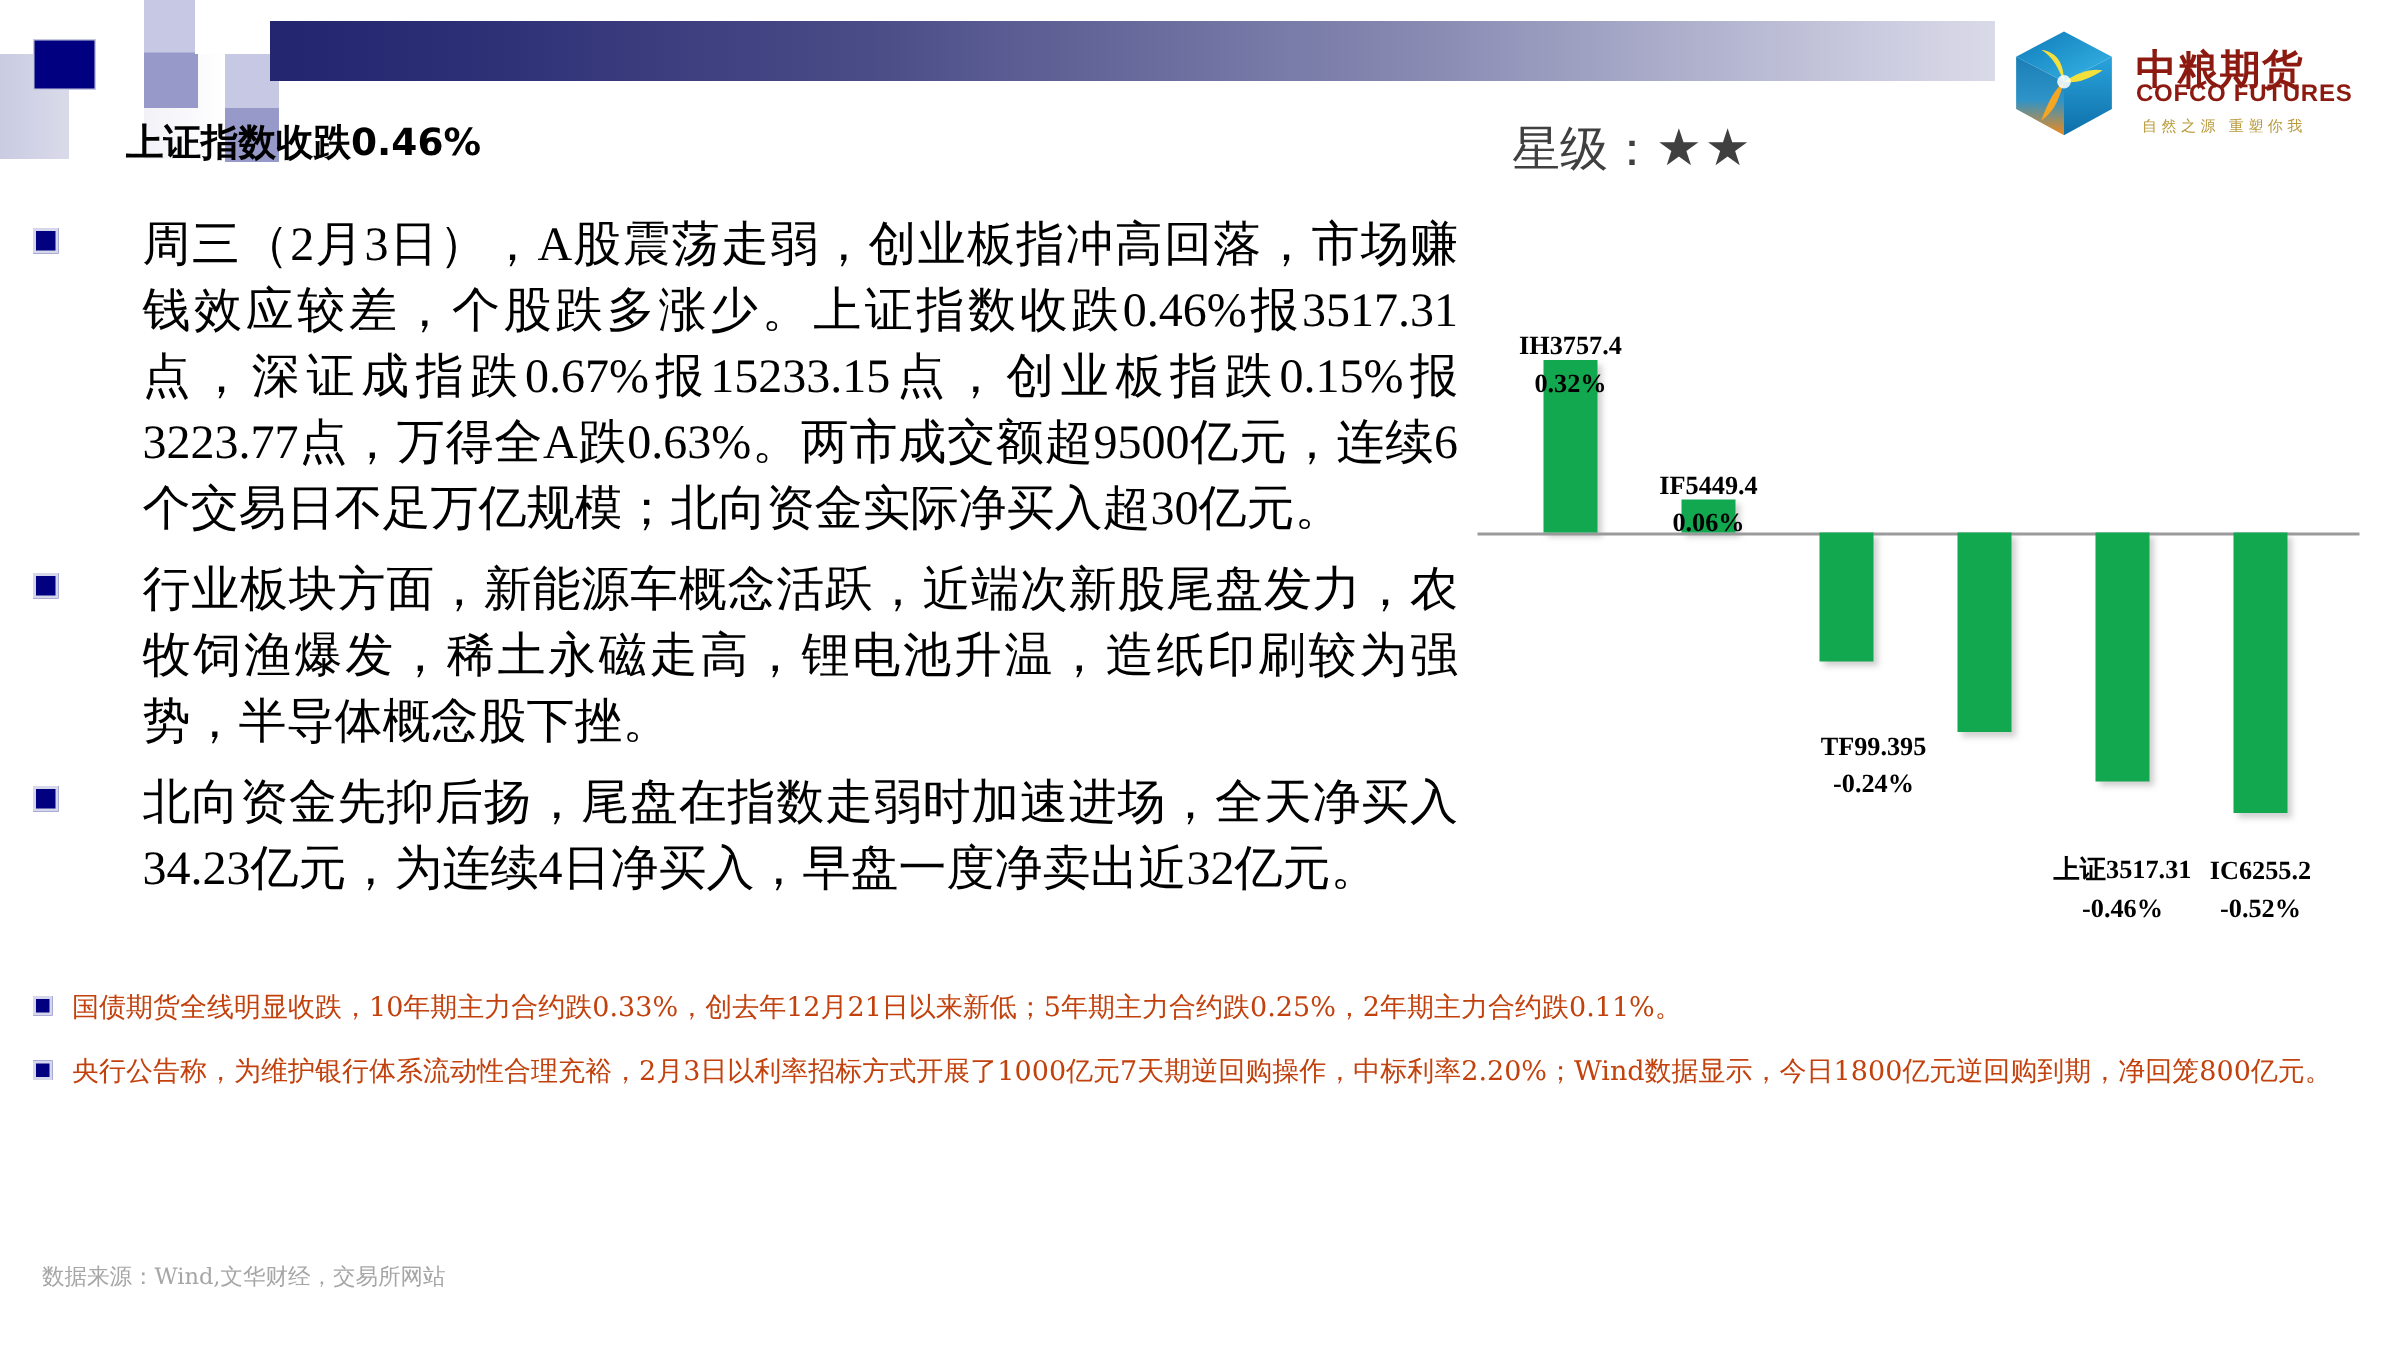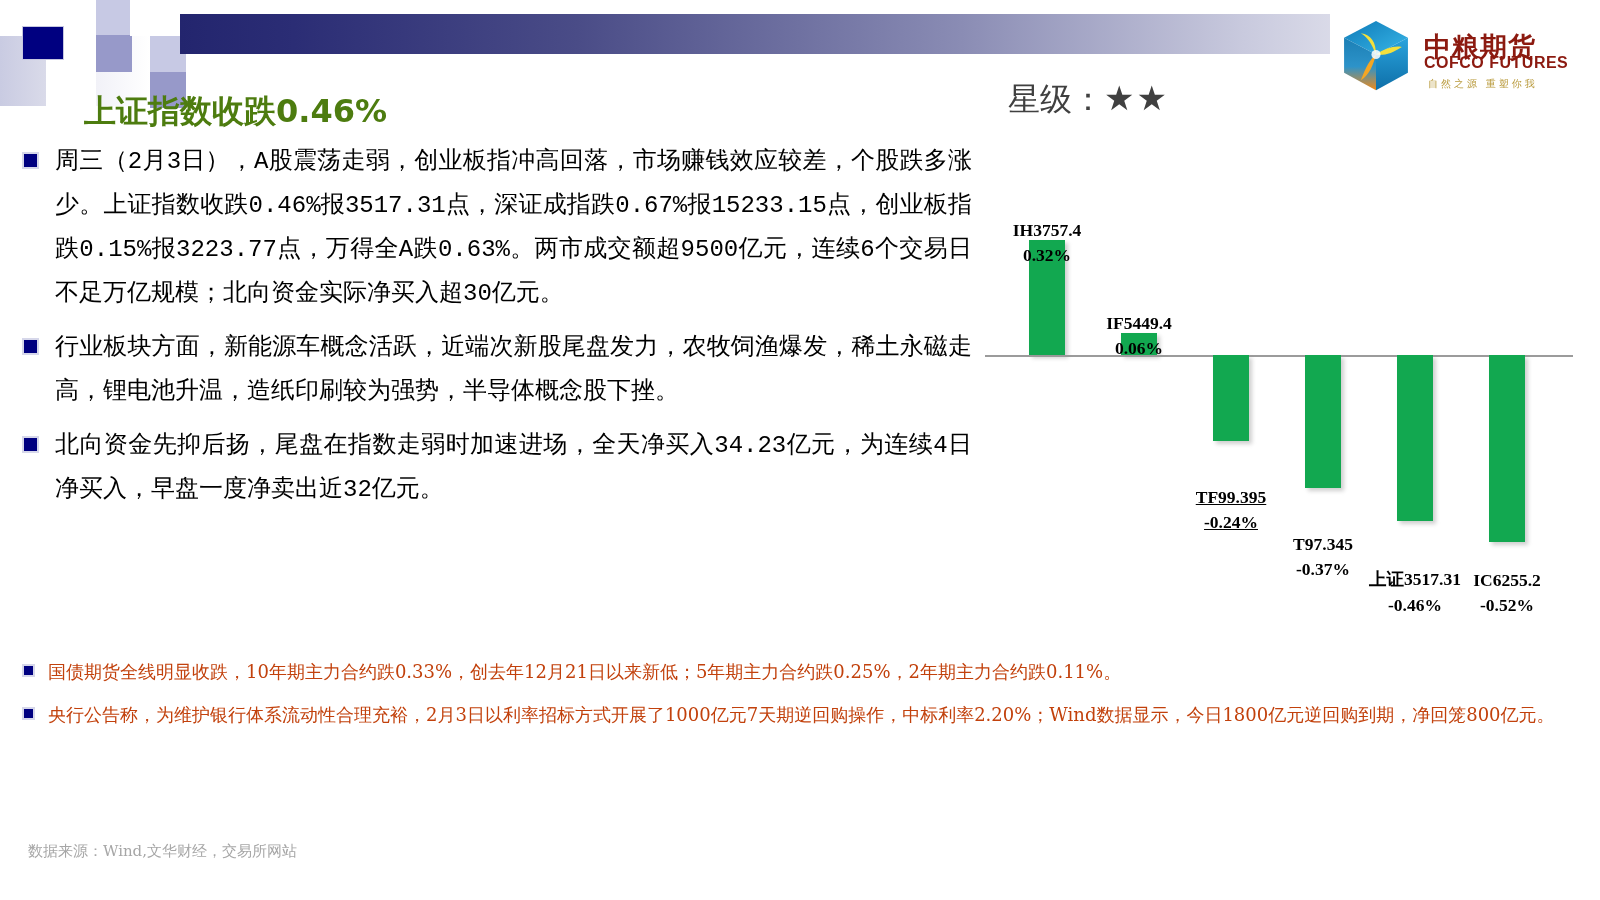--- a/index.html
+++ b/index.html
@@ -44,23 +44,23 @@
   }
   #logo .brand-slogan{
     position:absolute;left:96px;top:63px;
     font-family:Liberation Sans, sans-serif;
     font-size:10px;color:#b99a3c;letter-spacing:3px;white-space:nowrap;
   }
 
   
   #title-row{position:absolute;left:0;top:78px;width:1600px;height:46px;}
   .title-main{
-    position:absolute;top:12px;
+    position:absolute;top:0;
     font-family:"DejaVu Sans", sans-serif;
-    font-weight:bold;font-size:32px;color:#4d7c0f;
+    font-weight:bold;font-size:25px;color:#000000;
     white-space:nowrap;letter-spacing:0px;
   }
   #title-a{left:84px;}
   #title-b{left:490px;}
   #star-group{
     position:absolute;left:972px;top:0;
     font-family:"DejaVu Sans", sans-serif;
     font-weight:normal;font-size:32px;color:#404040;white-space:nowrap;margin-left:36px;
   }
   #star-group .stars{font-size:34px;letter-spacing:2px;}
@@ -70,23 +70,23 @@
   .bullet-row{display:flex;align-items:flex-start;margin-bottom:10px;}
   .bullet-mark{
     flex:0 0 auto;width:13px;height:13px;background:#000080;
     border:2px solid #d6d7ea;margin-right:16px;margin-top:12px;
   }
   .bullet-mark-sm{
     flex:0 0 auto;width:9px;height:9px;background:#000080;
     border:2px solid #d6d7ea;margin-right:13px;margin-top:9px;
   }
   .bullet-text{
-    font-family:Liberation Mono, monospace;
-    font-size:24px;line-height:44px;color:#000000;
-    text-align:justify;letter-spacing:0px;
+    font-family:Liberation Serif, serif;
+    font-size:32px;line-height:44px;color:#000000;
+    text-align:justify;letter-spacing:0px;margin-left:40px;
   }
 
   
   #body-lower{position:absolute;left:22px;top:655px;width:1556px;}
   .bullet-text-sm{
     font-family:"DejaVu Serif", serif;
     font-size:18px;line-height:33px;color:#c2410c;
     text-align:justify;
   }
 
@@ -200,21 +200,20 @@
 <div id="footer">数据来源：Wind,文华财经，交易所网站</div>
 
 <div id="chart">
   <div id="chart-plot">
     <div class="zero-line"></div>
   <div class="bar" style="left: 44px; width: 36px; height: 115.2px; top: 64.8px; background: rgb(18, 168, 80);"></div>
       <div class="bar-label" style="text-align: center; width: 150px; left: -13px; top: 8.8px;"><span class="l1">IH3757.4</span><span class="l2">0.32%</span></div>
       <div class="bar" style="left: 136px; width: 36px; height: 21.6px; top: 158.4px; background: rgb(18, 168, 80);"></div>
       <div class="bar-label" style="text-align: center; width: 150px; left: 79px; top: 102.4px;"><span class="l1">IF5449.4</span><span class="l2">0.06%</span></div>
       <div class="bar" style="left: 228px; width: 36px; height: 86.4px; top: 180px; background: rgb(18, 168, 80);"></div>
-      <div class="bar-label" style="text-align: center; width: 150px; left: 171px; top: 276.4px; text-decoration: underline;"><span class="l1">TF99.395</span><span class="l2">-0.24%</span></div>
+      <div class="bar-label" style="text-align: center; width: 150px; left: 189px; top: 276.4px;"><span class="l1">TF99.395</span><span class="l2">-0.24%</span></div>
       <div class="bar" style="left: 320px; width: 36px; height: 133.2px; top: 180px; background: rgb(18, 168, 80);"></div>
-      <div class="bar-label" style="text-align: center; width: 150px; left: 263px; top: 323.2px;"><span class="l1">T97.345</span><span class="l2">-0.37%</span></div>
       <div class="bar" style="left: 412px; width: 36px; height: 165.6px; top: 180px; background: rgb(18, 168, 80);"></div>
       <div class="bar-label" style="text-align: center; width: 150px; left: 355px; top: 355.6px;"><span class="l1">上证3517.31</span><span class="l2">-0.46%</span></div>
       <div class="bar" style="left: 504px; width: 36px; height: 187.2px; top: 180px; background: rgb(18, 168, 80);"></div>
       <div class="bar-label" style="text-align: center; width: 150px; left: 447px; top: 359px;"><span class="l1">IC6255.2</span><span class="l2">-0.52%</span></div>
     </div>
 </div>
 
 </body></html>

